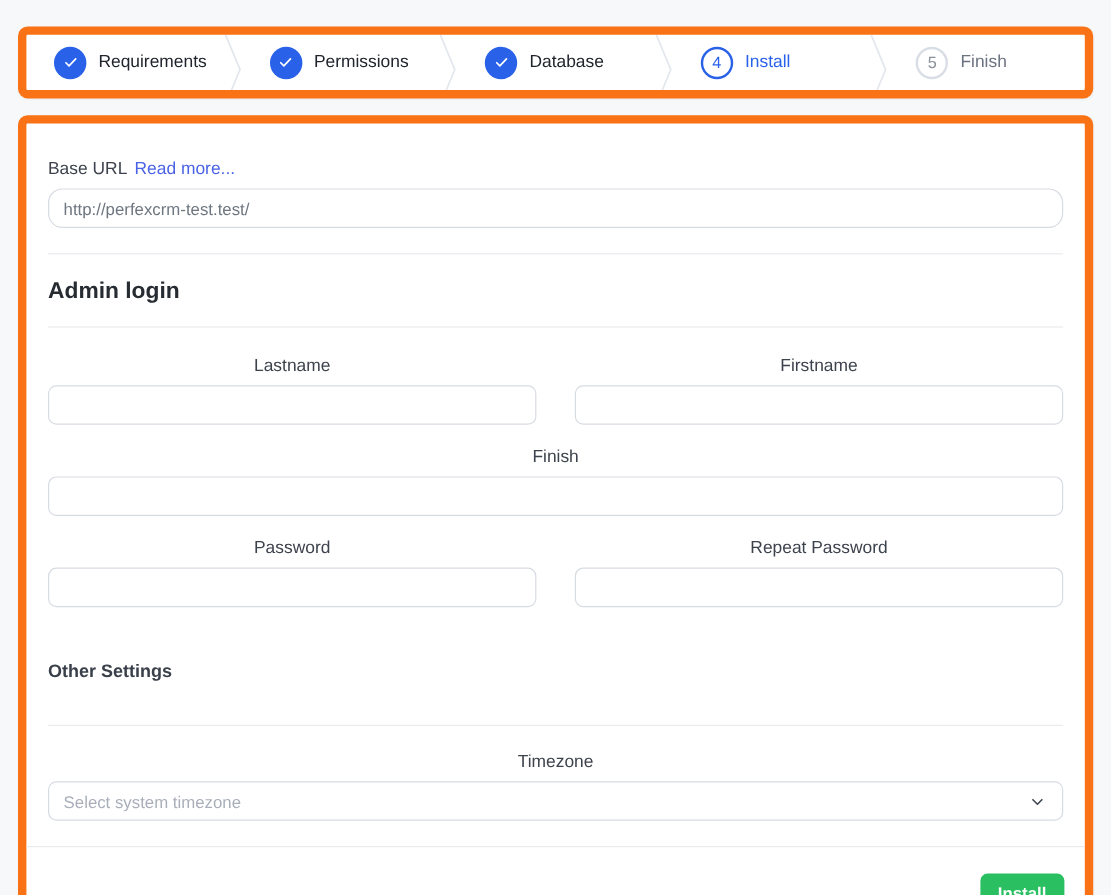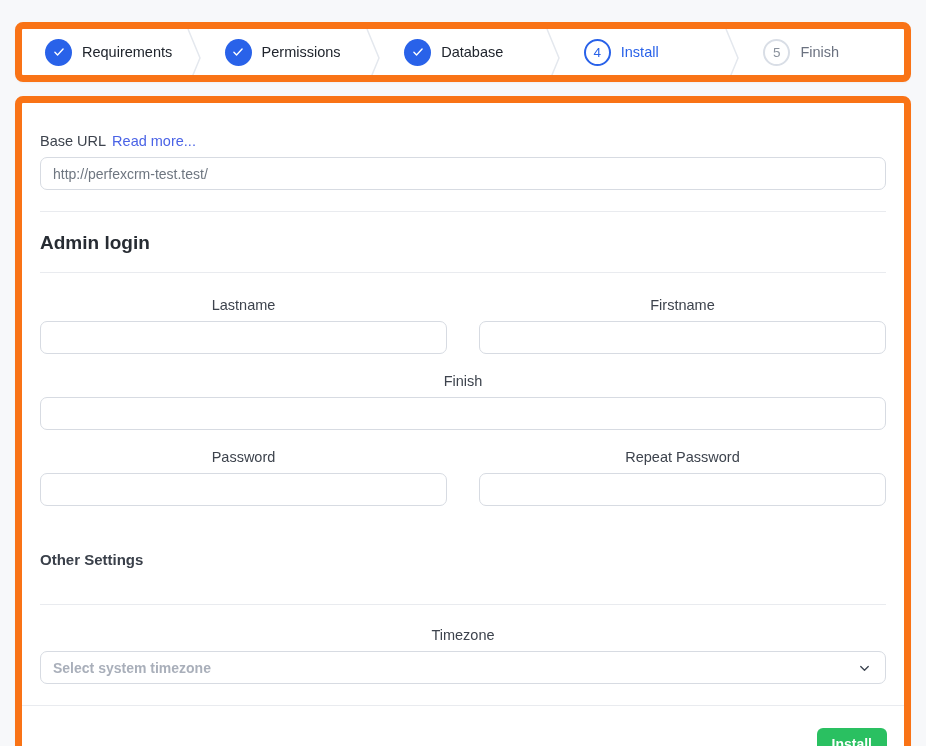--- a/index.html
+++ b/index.html
@@ -73,34 +73,34 @@
     height: 33px;
     border: 1px solid #d7dbe2;
     border-radius: 7px;
     padding: 0 12px;
     font-size: 14px;
     font-family: "Liberation Sans", "DejaVu Sans", sans-serif;
     color: #333a44;
     background: #fff;
     outline: none;
   }
-  .text-input.url-value { color: #6e7680; }
+  .text-input.url-value { color: #6e7680; border-radius: 12px; }
   .text-input::placeholder { color: #a9afba; }
 
   .divider { border: none; border-top: 1px solid #e9ebef; height: 0; }
 
   .section-heading { font-size: 19px; font-weight: 700; color: #272c33; margin: 20px 0 18px; }
   .sub-heading { font-size: 15px; font-weight: 700; color: #3a404a; }
 
   .row-2col { display: flex; gap: 32px; }
   .row-2col .field-group { flex: 1 1 0; }
   .field-group { margin-bottom: 19px; }
 
   .select-wrap { position: relative; }
-  .select-wrap .text-input { cursor: pointer; font-weight: bold; }
+  .select-wrap .text-input { cursor: pointer; }
   .select-chevron {
     position: absolute; right: 14px; top: 50%;
     transform: translateY(-50%);
     pointer-events: none;
     display: flex;
   }
 
   .form-footer {
     border-top: 1px solid #e9ebef;
     padding: 22px 17px 24px;

